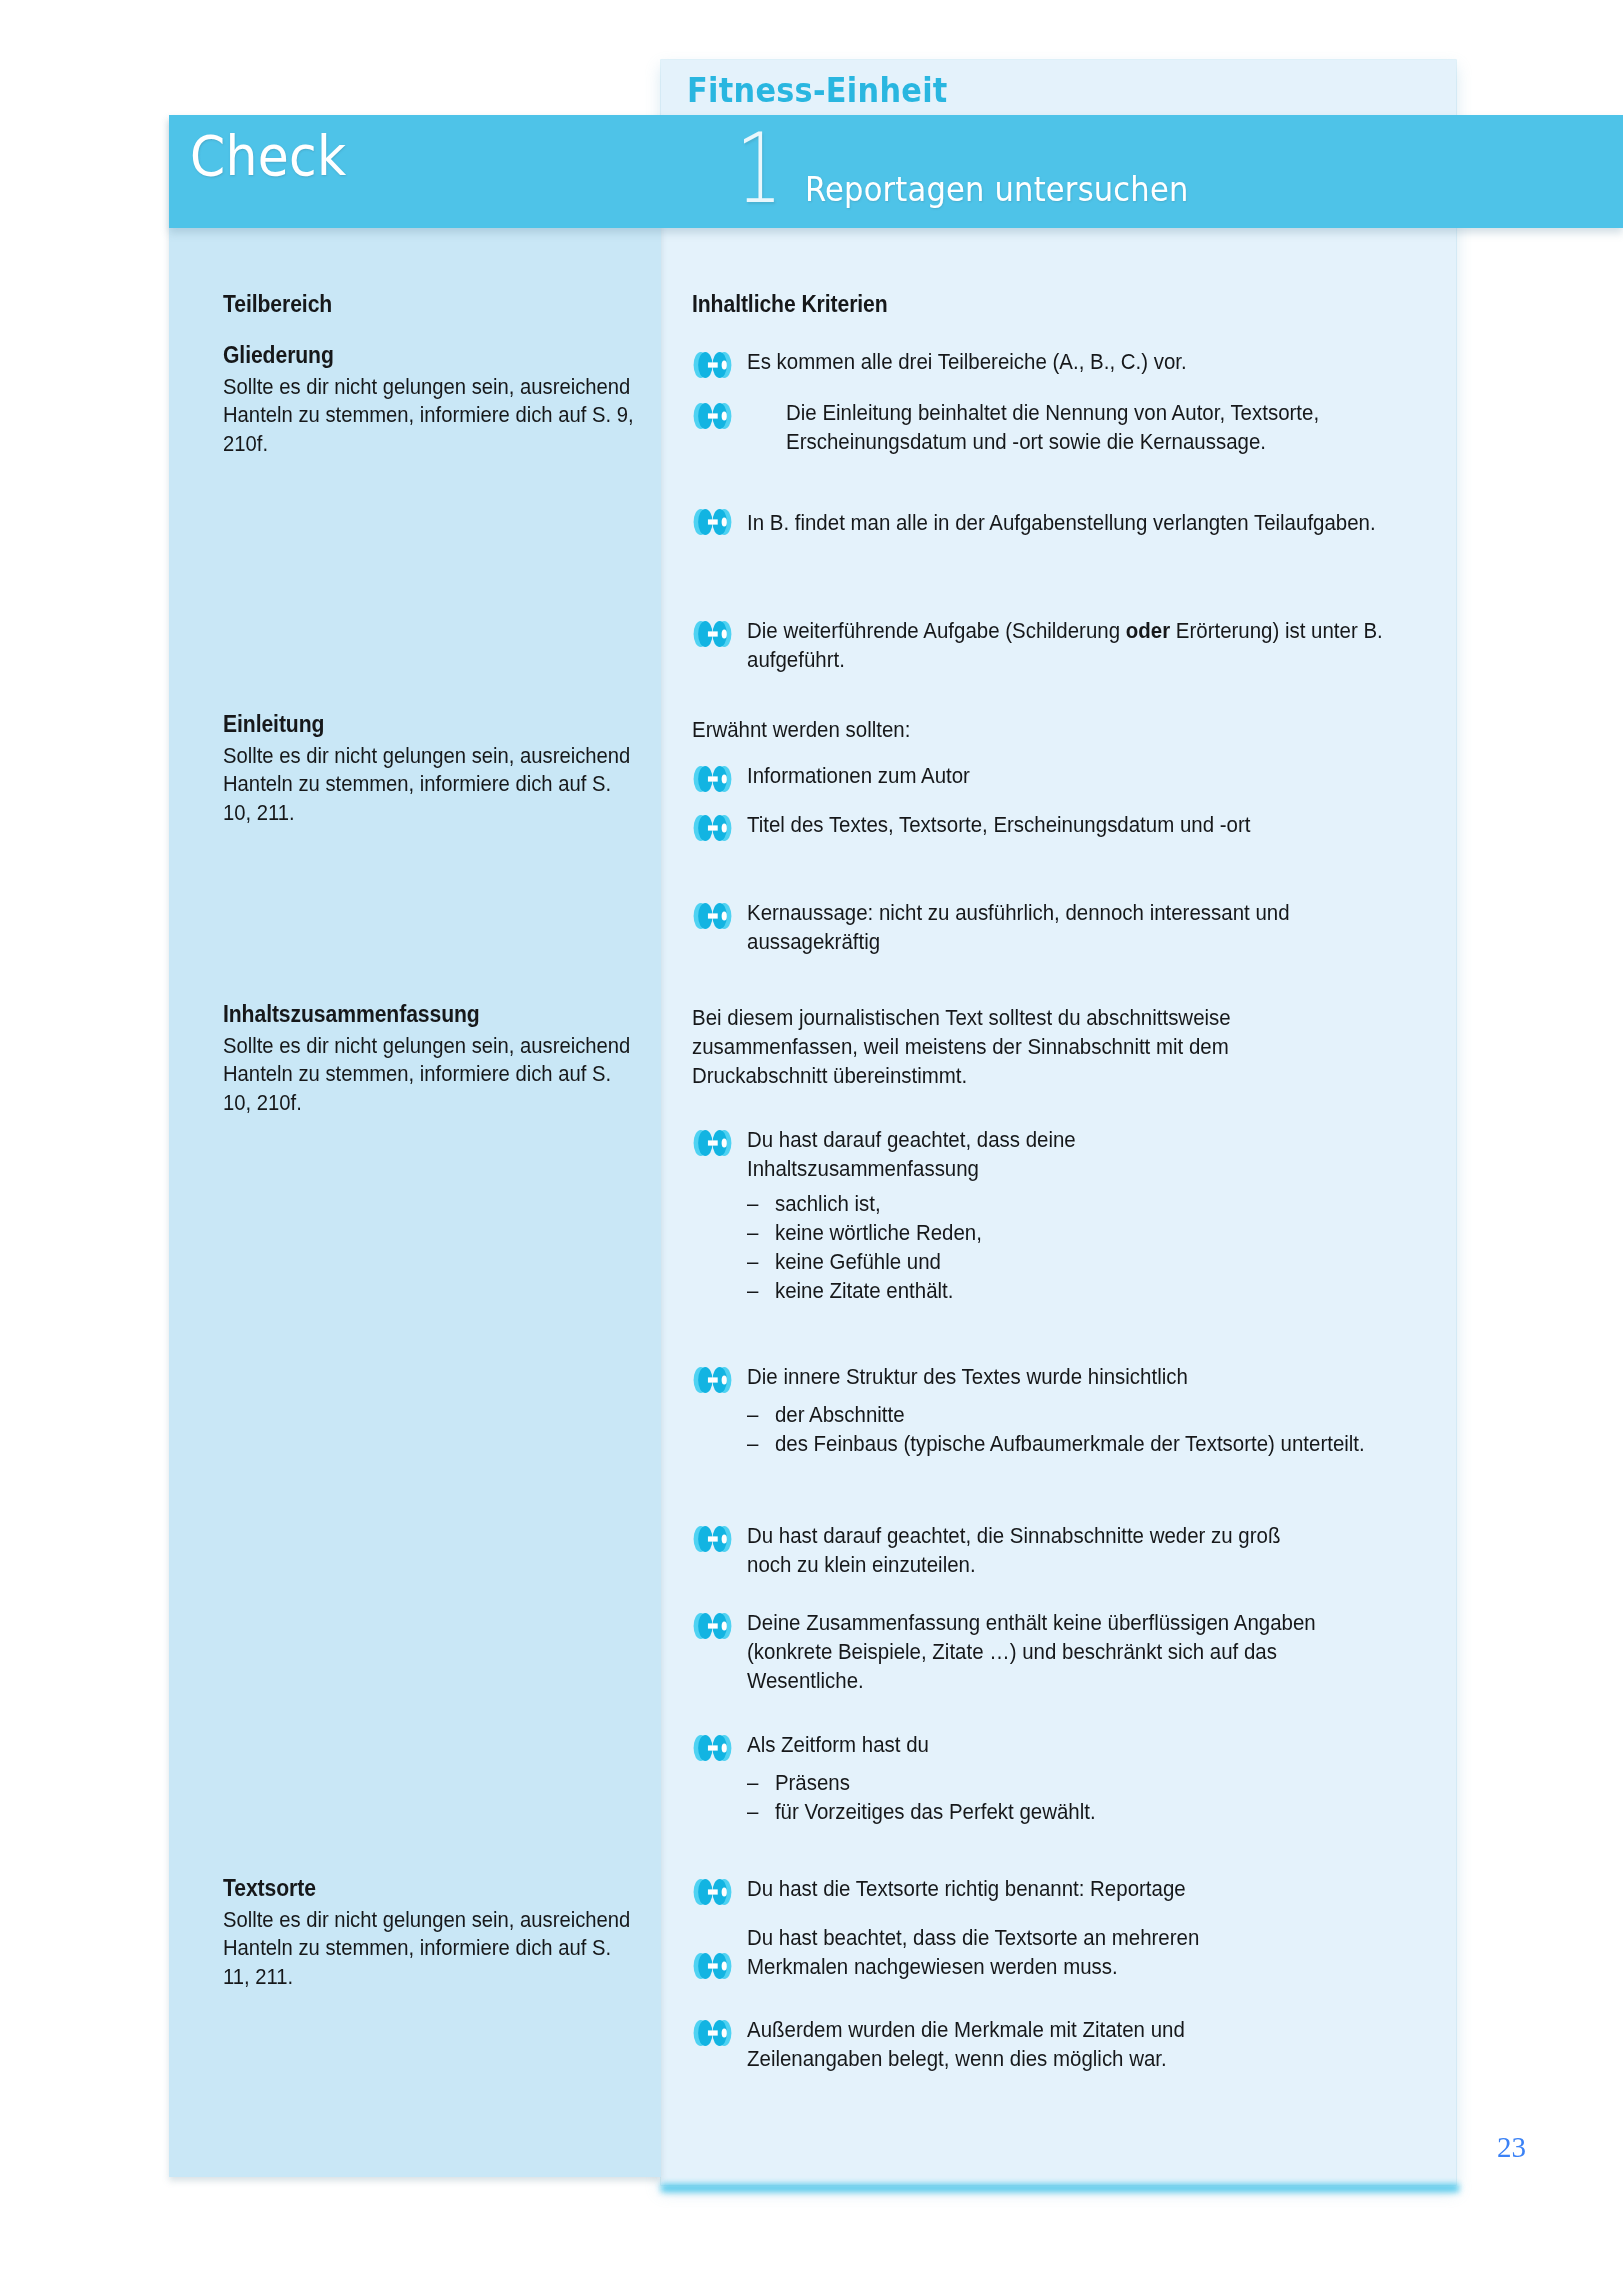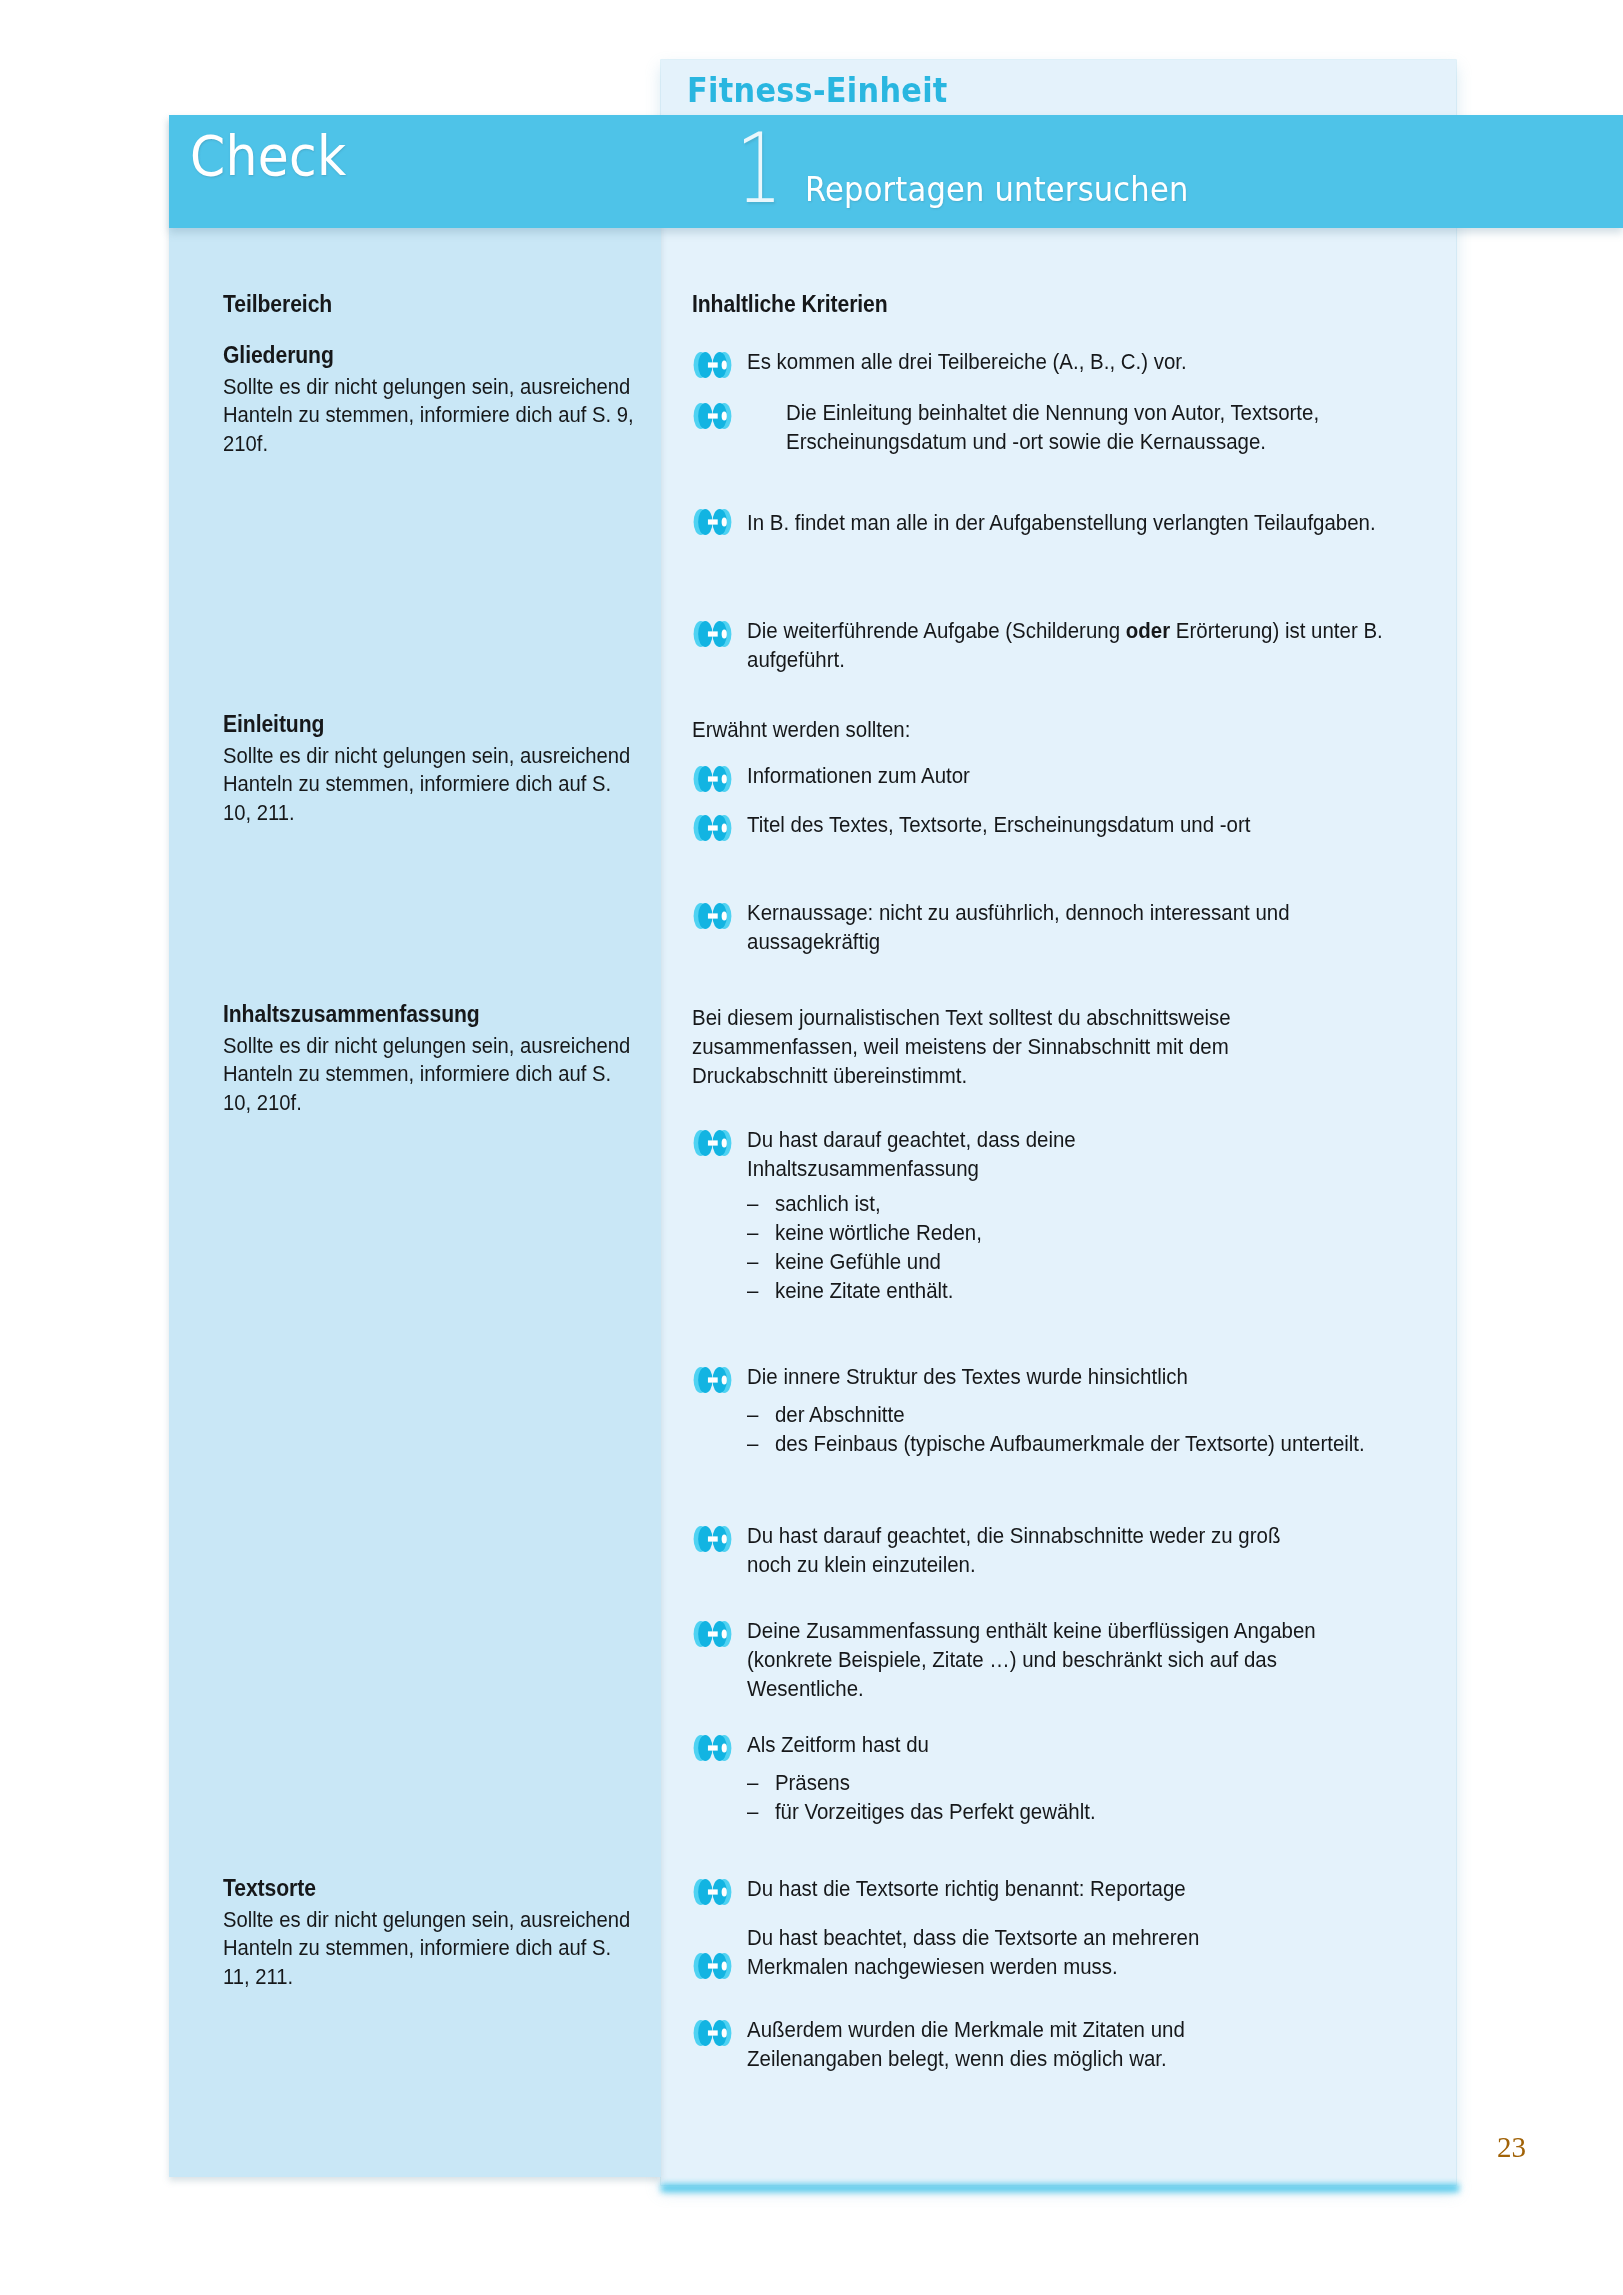--- a/index.html
+++ b/index.html
@@ -214,21 +214,21 @@
     text-indent: -30px;
     line-height: 1.32;
   }
   .sub-item .dash { display: inline-block; width: 30px; text-indent: 0; }
 
   .page-number {
     position: absolute;
     right: 97px;
     bottom: 131px;
     font-size: 29px;
-    color: #a16207;
+    color: #3b82f6;
     font-family: "Liberation Serif", serif;
   }
 </style>
 </head>
 <body>
 
 <div id="page">
 
   <div class="panel-right"></div>
 
@@ -419,21 +419,21 @@
           <ellipse cx="20" cy="23" rx="11" ry="20" fill="#12b4e2"></ellipse>
           <ellipse cx="49" cy="23" rx="11" ry="20" fill="#4fd2f2"></ellipse>
           <ellipse cx="42" cy="23" rx="11" ry="20" fill="#12b4e2"></ellipse>
           <ellipse cx="49" cy="23" rx="4" ry="7" fill="#ffffff"></ellipse>
           <rect x="24" y="19" width="15" height="8" fill="#ffffff"></rect>
         </svg>
       </span>
       <span class="rc-text" style="width:589px;">Du hast darauf geachtet, die Sinnabschnitte weder zu groß noch zu klein einzuteilen.</span>
     </div>
 
-    <div class="rc-row" style="top:1317px;margin-top:8px;">
+    <div class="rc-row" style="top:1317px;">
       <span class="rc-icon">
         <svg viewBox="0 0 62 46" width="41" height="30" xmlns="http://www.w3.org/2000/svg">
           <ellipse cx="13" cy="23" rx="11" ry="20" fill="#4fd2f2"></ellipse>
           <ellipse cx="20" cy="23" rx="11" ry="20" fill="#12b4e2"></ellipse>
           <ellipse cx="49" cy="23" rx="11" ry="20" fill="#4fd2f2"></ellipse>
           <ellipse cx="42" cy="23" rx="11" ry="20" fill="#12b4e2"></ellipse>
           <ellipse cx="49" cy="23" rx="4" ry="7" fill="#ffffff"></ellipse>
           <rect x="24" y="19" width="15" height="8" fill="#ffffff"></rect>
         </svg>
       </span>

